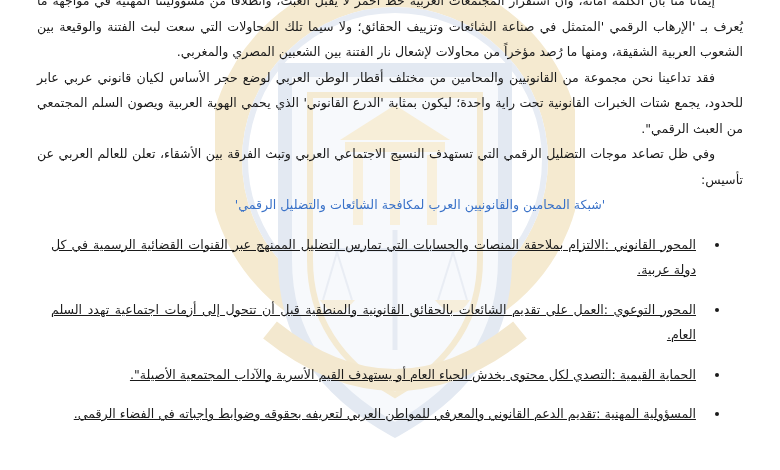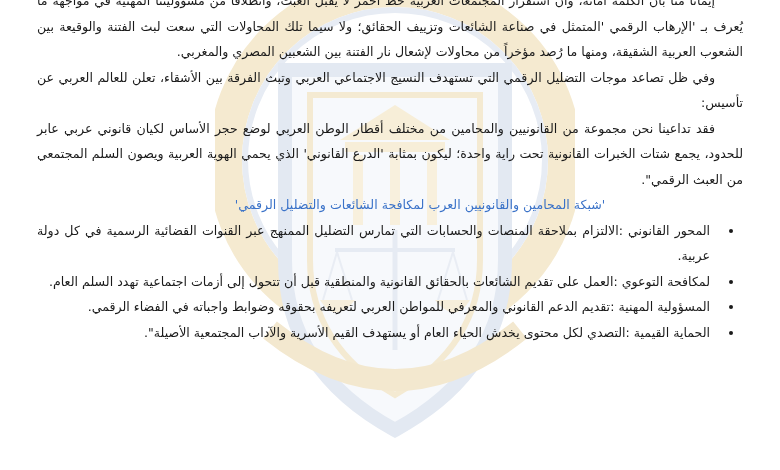--- a/index.html
+++ b/index.html
@@ -51,21 +51,22 @@
       padding-left: 60px;
     }
     .bullets {
       list-style: none;
       margin: 0;
       padding: 0;
     }
     .bullets li {
       position: relative;
       padding-right: 33px;
-      margin: 0;
+      margin: 14px;
+      text-decoration: underline;
     }
     .bullet-dot {
       position: absolute;
       right: 10px;
       top: 11px;
       width: 4px;
       height: 4px;
       background: #1a1a1a;
       border-radius: 50%;
     }
@@ -97,40 +98,40 @@
   <line x1="238" y1="322" x2="252" y2="370" stroke="#e9edf4" stroke-width="2"></line>
 
   <path d="M55 400 Q180 500 305 400" fill="none" stroke="#f3e8cf" stroke-width="22"></path>
 </svg>
 
 <div class="page">
   <div class="text-block">
 
     <p class="para indent">إيماناً منا بأن الكلمة أمانة، وأن استقرار المجتمعات العربية خط أحمر لا يقبل العبث، وانطلاقاً من مسؤوليتنا المهنية في مواجهة ما يُعرف بـ 'الإرهاب الرقمي 'المتمثل في صناعة الشائعات وتزييف الحقائق؛ ولا سيما تلك المحاولات التي سعت لبث الفتنة والوقيعة بين الشعوب العربية الشقيقة، ومنها ما رُصد مؤخراً من محاولات لإشعال نار الفتنة بين الشعبين المصري والمغربي.</p>
 
+    <p class="para indent">فقد تداعينا نحن مجموعة من القانونيين والمحامين من مختلف أقطار الوطن العربي لوضع حجر الأساس لكيان قانوني عربي عابر للحدود، يجمع شتات الخبرات القانونية تحت راية واحدة؛ ليكون بمثابة 'الدرع القانوني' الذي يحمي الهوية العربية ويصون السلم المجتمعي من العبث الرقمي".</p>
+
     <p class="para indent">وفي ظل تصاعد موجات التضليل الرقمي التي تستهدف النسيج الاجتماعي العربي وتبث الفرقة بين الأشقاء، تعلن للعالم العربي عن تأسيس:</p>
-
-    <p class="para indent">فقد تداعينا نحن مجموعة من القانونيين والمحامين من مختلف أقطار الوطن العربي لوضع حجر الأساس لكيان قانوني عربي عابر للحدود، يجمع شتات الخبرات القانونية تحت راية واحدة؛ ليكون بمثابة 'الدرع القانوني' الذي يحمي الهوية العربية ويصون السلم المجتمعي من العبث الرقمي".</p>
 
     <p class="title-line">'شبكة المحامين والقانونيين العرب لمكافحة الشائعات والتضليل الرقمي'</p>
 
 
     <ul class="bullets">
       <li>
         <span class="bullet-dot"></span>
         <span>المحور القانوني :</span><span>الالتزام بملاحقة المنصات والحسابات التي تمارس التضليل الممنهج عبر القنوات القضائية الرسمية في كل دولة عربية.</span>
       </li>
       <li>
         <span class="bullet-dot"></span>
-        <span>لمكافحة التوعوي :</span><span>العمل على تقديم الشائعات بالحقائق القانونية والمنطقية قبل أن تتحول إلى أزمات اجتماعية تهدد السلم العام.</span>
+        <span>المحور التوعوي :</span><span>العمل على تقديم الشائعات بالحقائق القانونية والمنطقية قبل أن تتحول إلى أزمات اجتماعية تهدد السلم العام.</span>
+      </li>
+      <li>
+        <span class="bullet-dot"></span>
+        <span>الحماية القيمية :</span><span>التصدي لكل محتوى يخدش الحياء العام أو يستهدف القيم الأسرية والآداب المجتمعية الأصيلة".</span>
       </li>
       <li>
         <span class="bullet-dot"></span>
         <span>المسؤولية المهنية :</span><span>تقديم الدعم القانوني والمعرفي للمواطن العربي لتعريفه بحقوقه وضوابط واجباته في الفضاء الرقمي.</span>
-      </li>
-      <li>
-        <span class="bullet-dot"></span>
-        <span>الحماية القيمية :</span><span>التصدي لكل محتوى يخدش الحياء العام أو يستهدف القيم الأسرية والآداب المجتمعية الأصيلة".</span>
       </li>
     </ul>
 
   </div>
 </div>
 
 </body></html>

